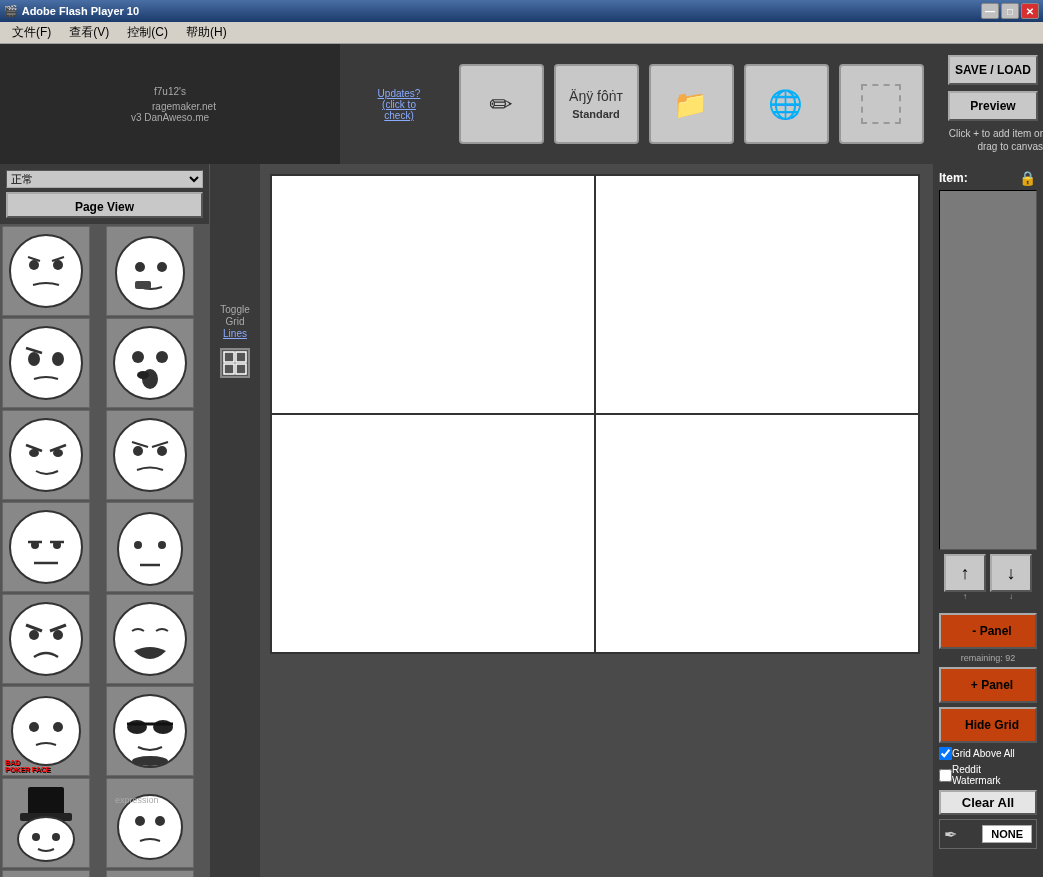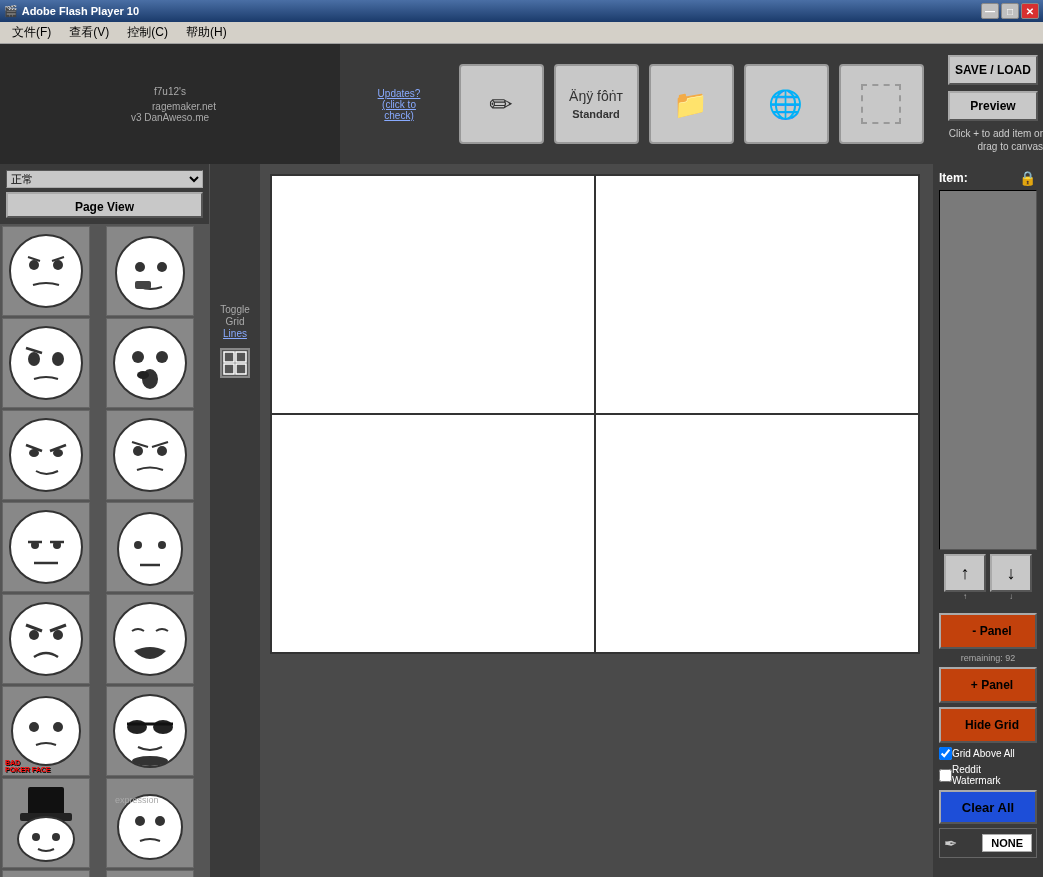--- a/index.html
+++ b/index.html
@@ -178,21 +178,21 @@
     .ctrl-btn {
       width: 100%; height: 36px; background: #c2410c; border: 2px outset #aaa;
       font-size: 12px; font-weight: bold; cursor: pointer; display: flex; align-items: center; justify-content: center; padding-left: 8px;
     }
     #remaining-text { color: #aaa; font-size: 9px; text-align: center; }
     .checkbox-row {
       display: flex; align-items: center; color: white; font-size: 10px;
     }
     .checkbox-row input { margin: 0; }
     #clear-all-btn {
-      width: 100%; height: 34px; background: #1d4ed8; border: 2px outset #aaa;
+      width: 100%; height: 25px; background: #e5e5e5; border: 2px outset #aaa;
       font-size: 13px; font-weight: bold; cursor: pointer;
     }
     #eyedropper-row {
       width: 100%; height: 30px; background: #3a3a3a; border: 1px solid #666;
       display: flex; align-items: center; justify-content: space-between; padding: 0 4px;
     }
     #eyedropper-icon { color: #ccc; font-size: 16px; }
     #none-btn {
       background: white; border: 1px solid #aaa; padding: 2px 8px;
       font-size: 11px; font-weight: bold; cursor: pointer;

